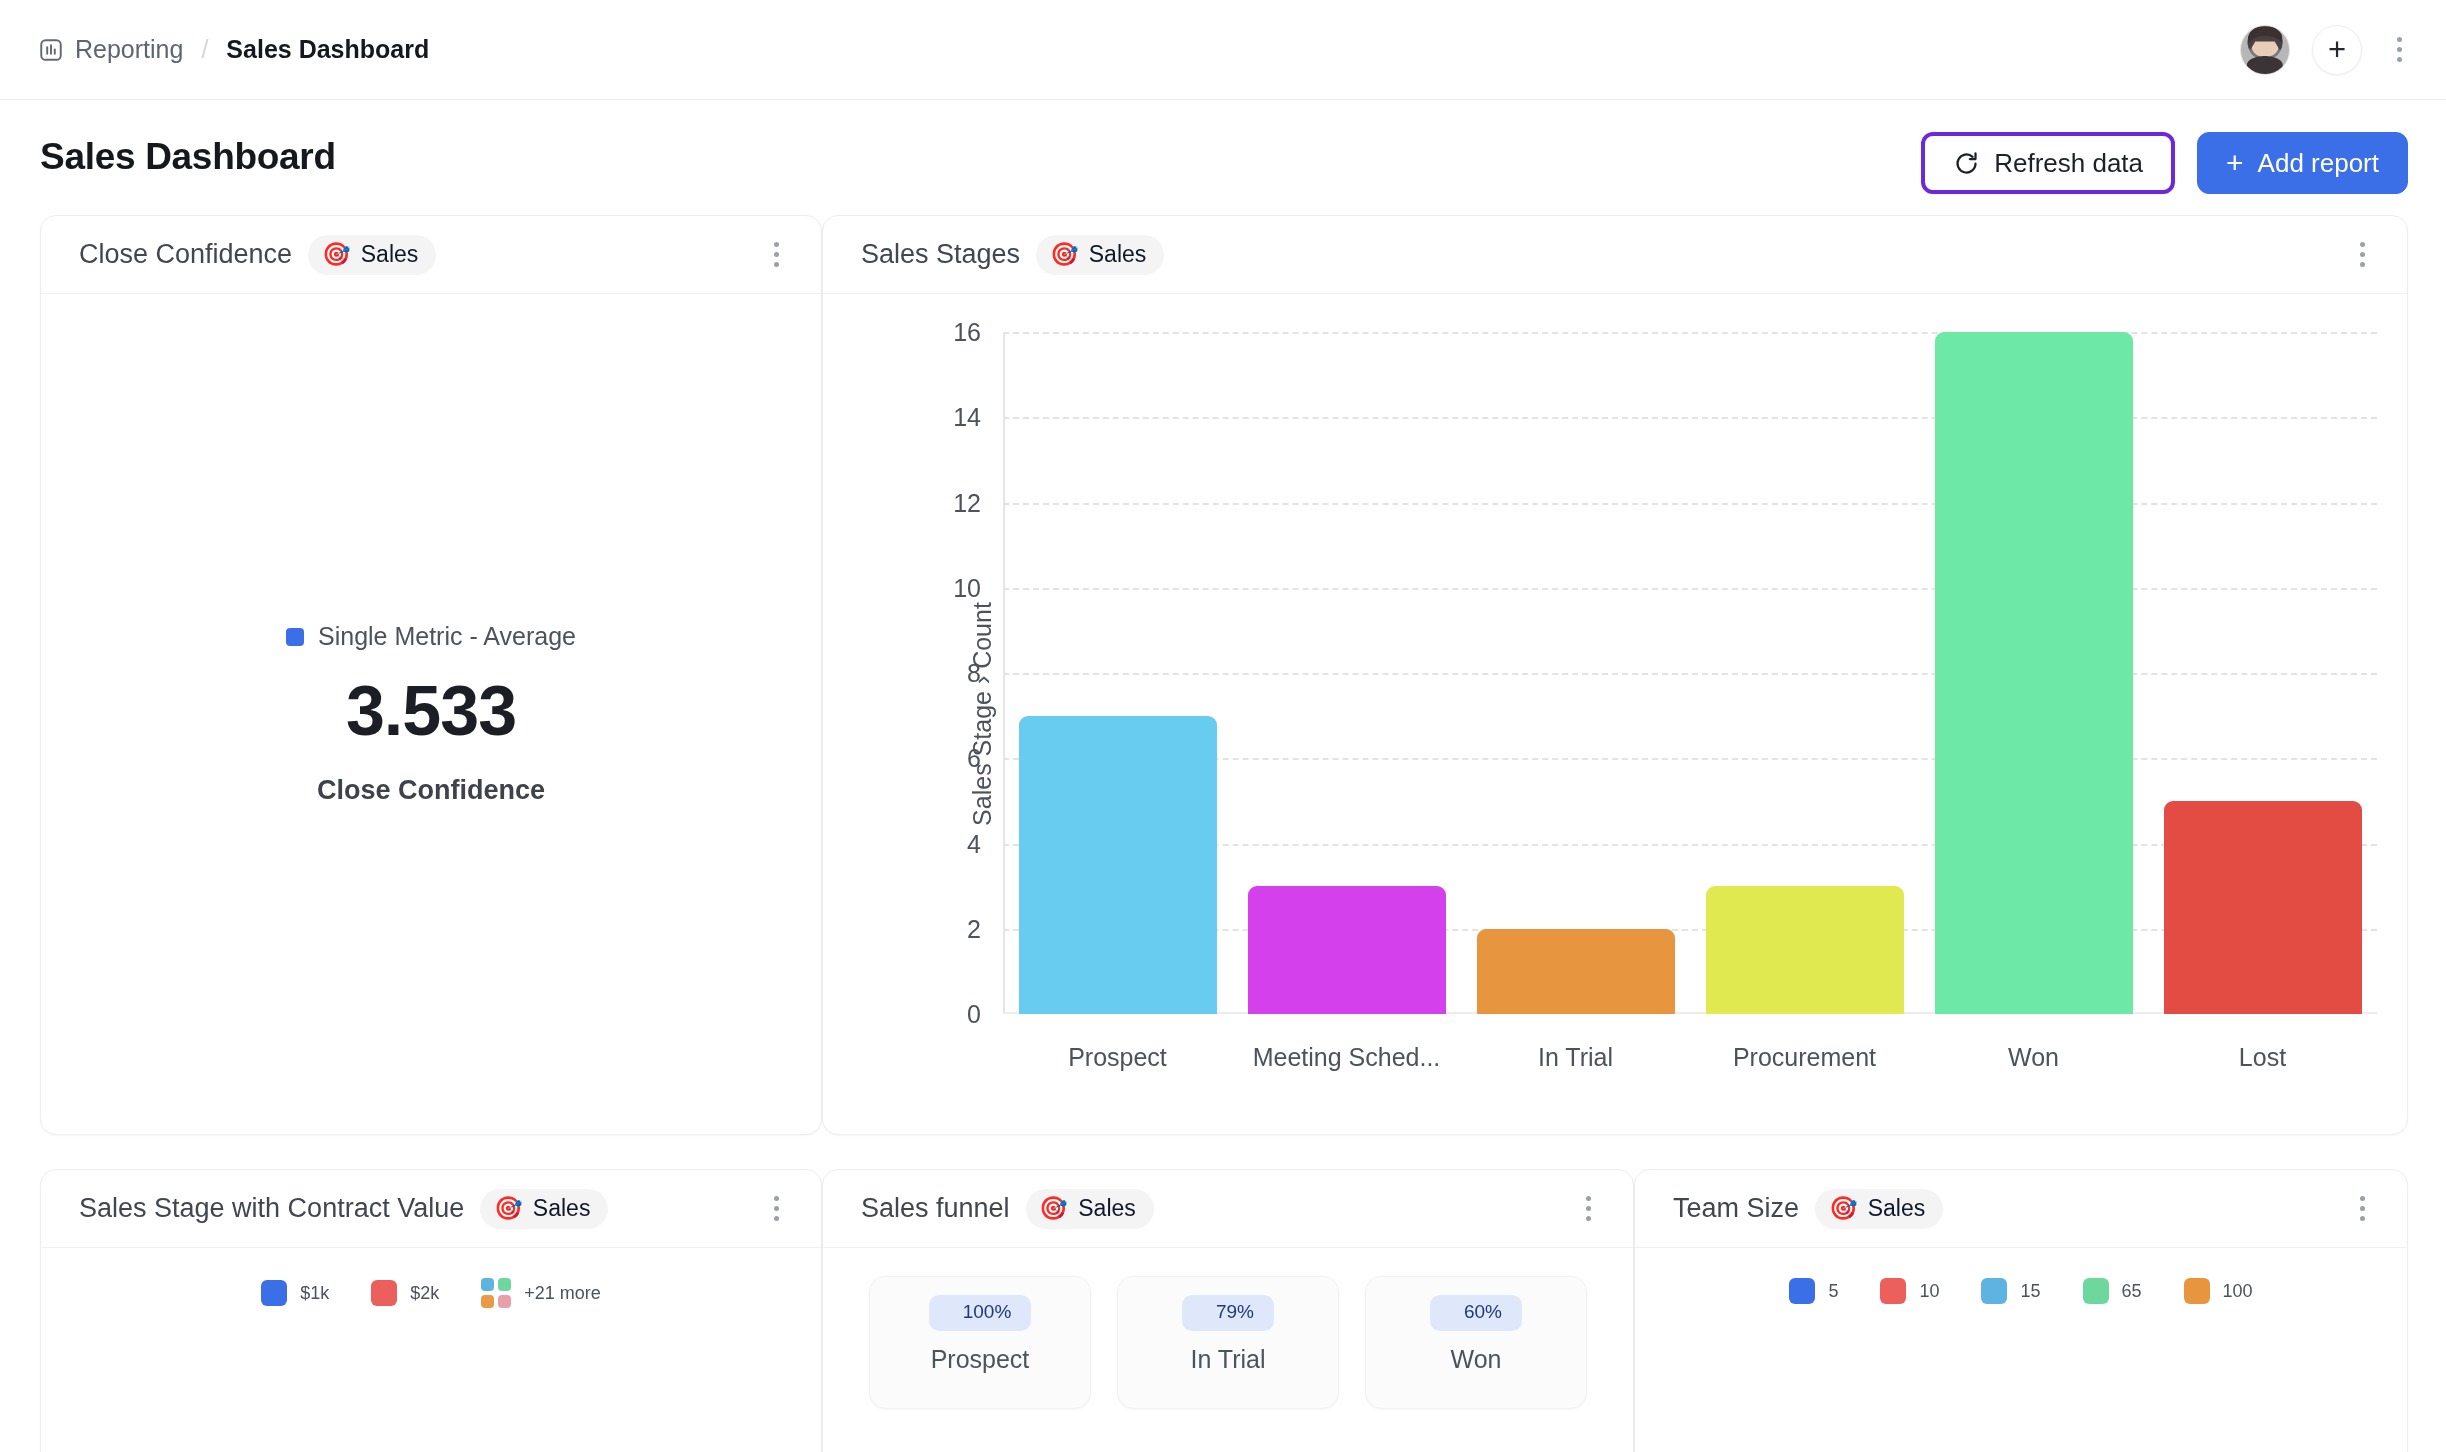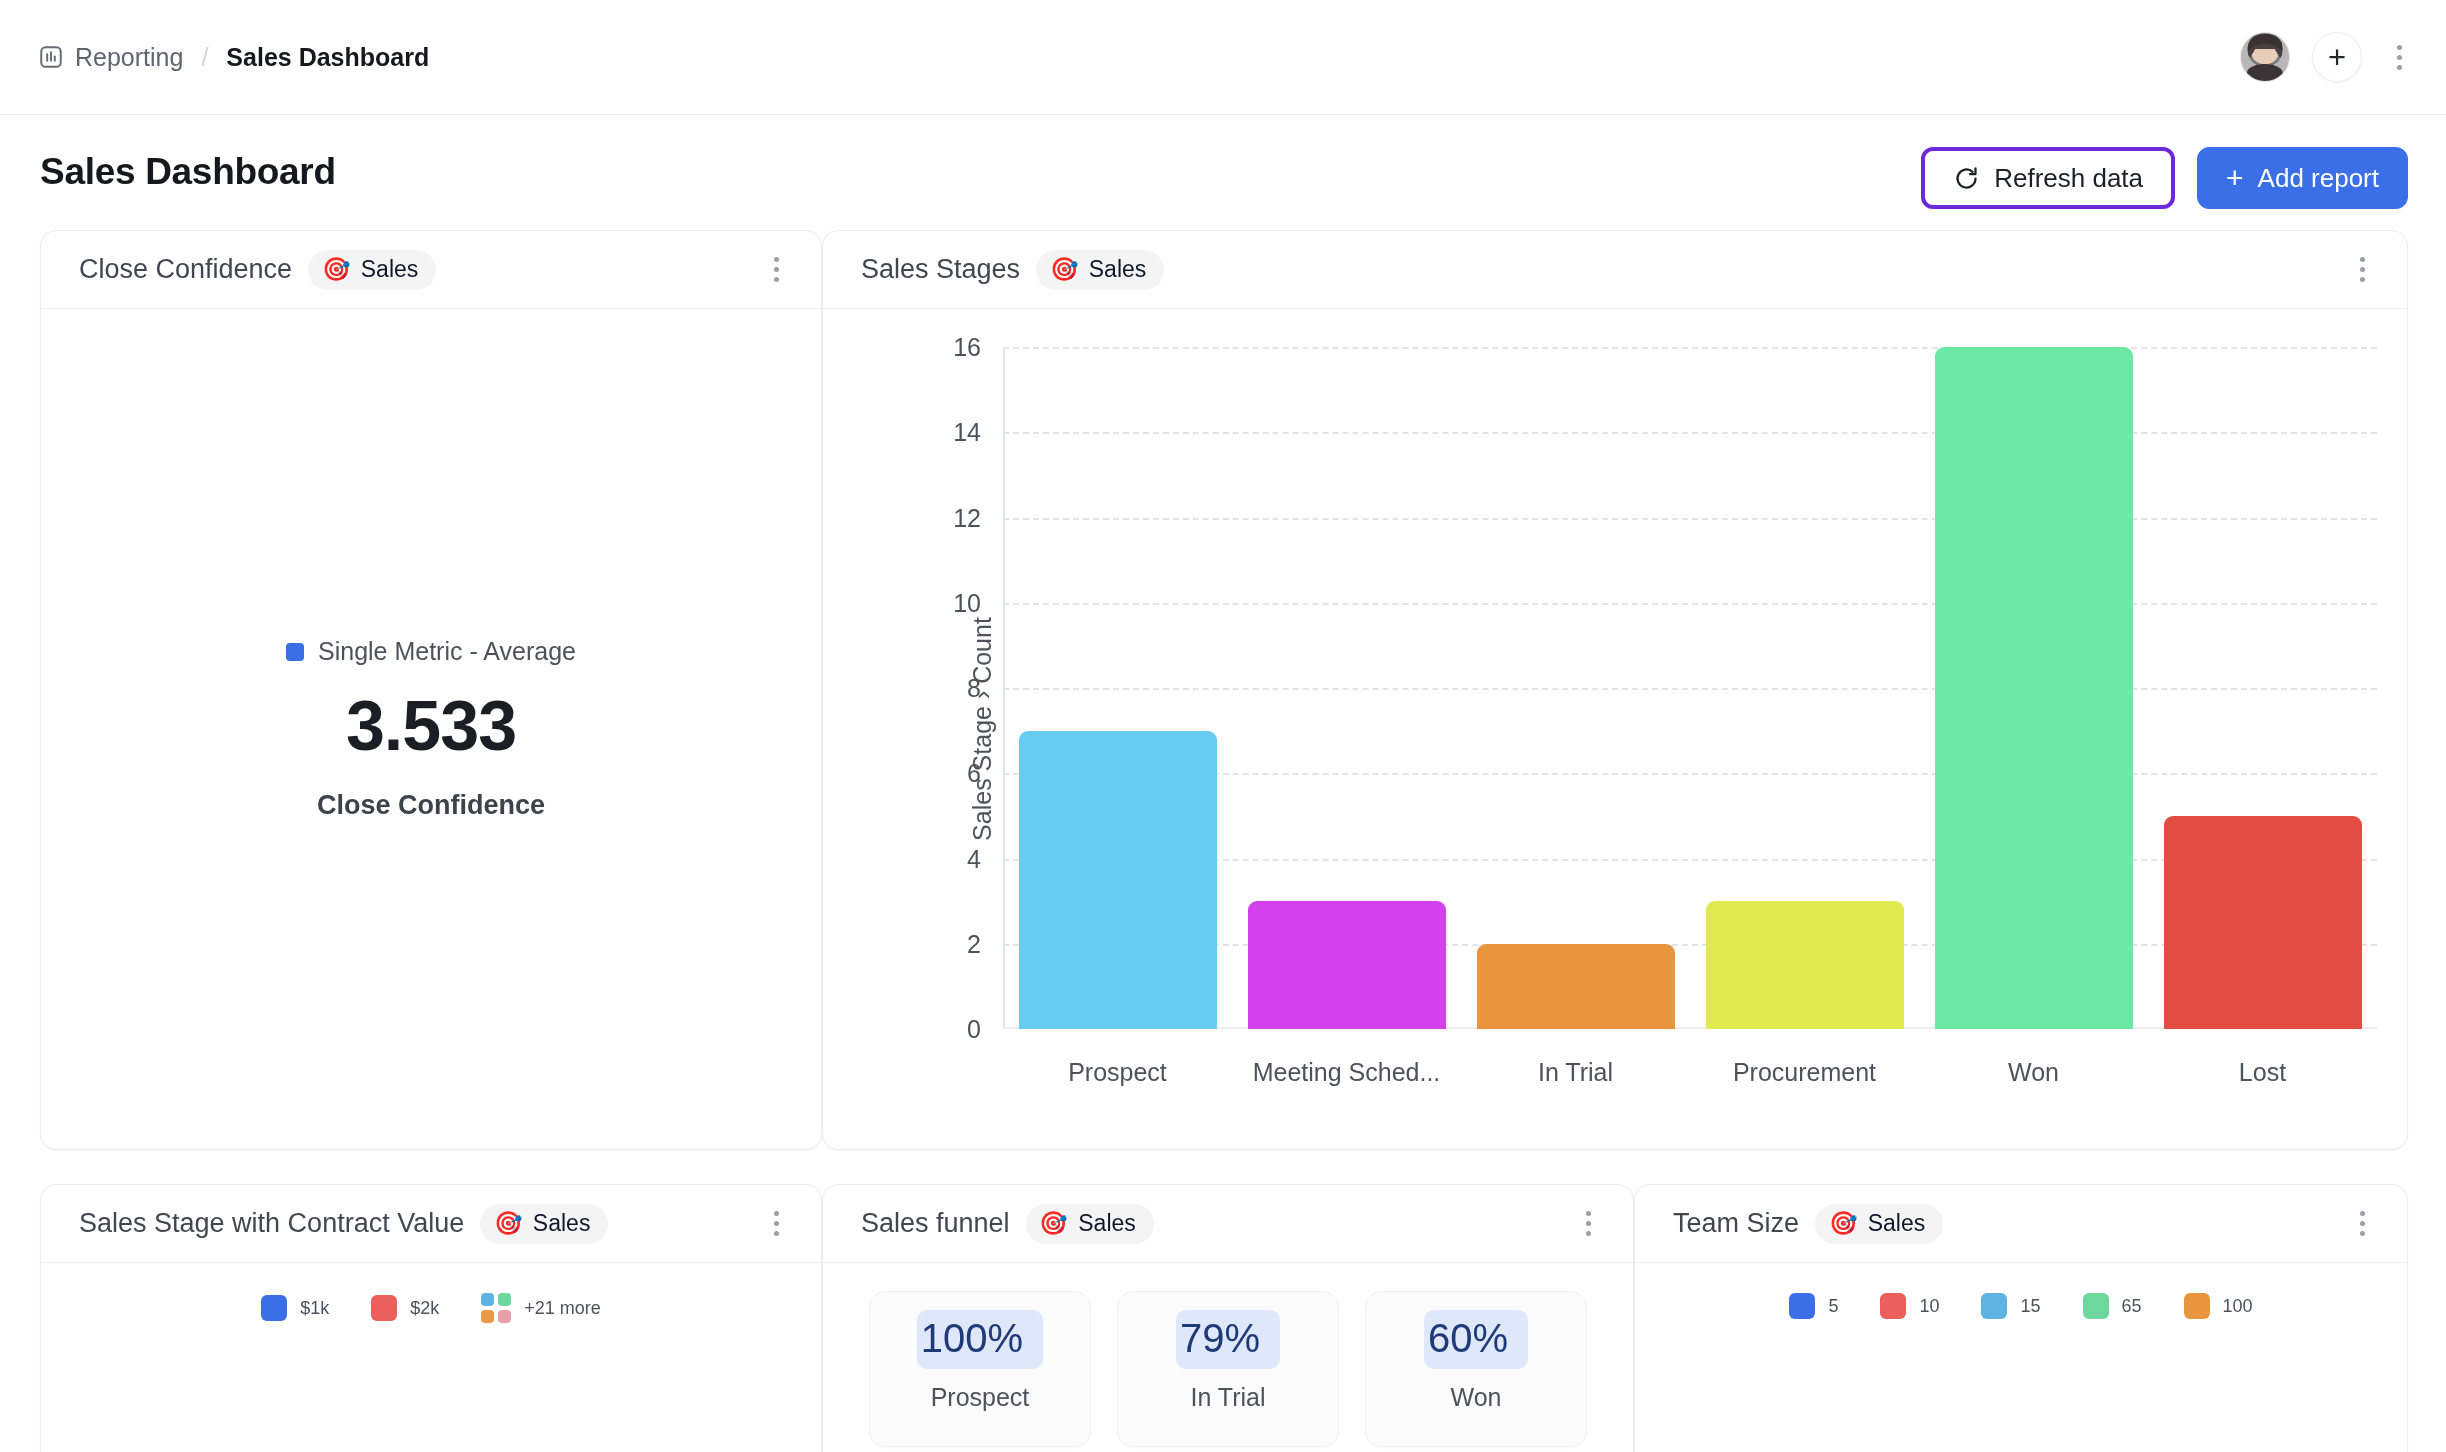--- a/index.html
+++ b/index.html
@@ -6,21 +6,21 @@
   html, body {
     width: 2446px; height: 1452px;
     background: #ffffff;
     font-family: "Liberation Sans", sans-serif;
     color: #2e3338;
     overflow: hidden;
   }
 
   
   .topbar {
-    height: 115px;
+    height: 100px;
     border-bottom: 1px solid #ebebeb;
     display: flex; align-items: center;
     padding: 0 32px 0 38px;
   }
   .breadcrumb { display: flex; align-items: center; gap: 14px; }
   .bc-item { display: flex; align-items: center; gap: 11px; }
   .bc-link { color: #5f6570; font-size: 25px; }
   .bc-sep { color: #d2d5d9; font-size: 25px; padding: 0 4px; }
   .bc-current { color: #15181d; font-size: 25px; font-weight: 600; }
   .bc-icon { width: 26px; height: 26px; color: #646a74; display: block; }
@@ -171,21 +171,21 @@
   .more-icon span { border-radius: 4px; display: block; }
 
   .funnel-row { display: flex; justify-content: space-around; padding: 28px 46px 0 46px; gap: 26px; }
   .funnel-step {
     flex: 1; background: #fbfbfc; border: 1px solid #f1f1f3; border-radius: 16px;
     padding: 18px 10px 34px 10px; display: flex; flex-direction: column; align-items: center; gap: 14px;
     box-shadow: 0 1px 2px rgba(16,24,40,.03);
   }
   .funnel-badge {
     background: #dfe7fa; color: #1f3a78; border-radius: 10px;
-    font-size: 40px; padding: 6px 20px 8px 4px;
+    font-size: 19px; padding: 6px 20px 8px 34px;
   }
   .funnel-name { font-size: 25px; color: #4d525b; }
 </style>
 </head>
 <body>
 
 <div class="topbar">
   <div class="breadcrumb">
     <div class="bc-item">
       <span class="bc-icon">

